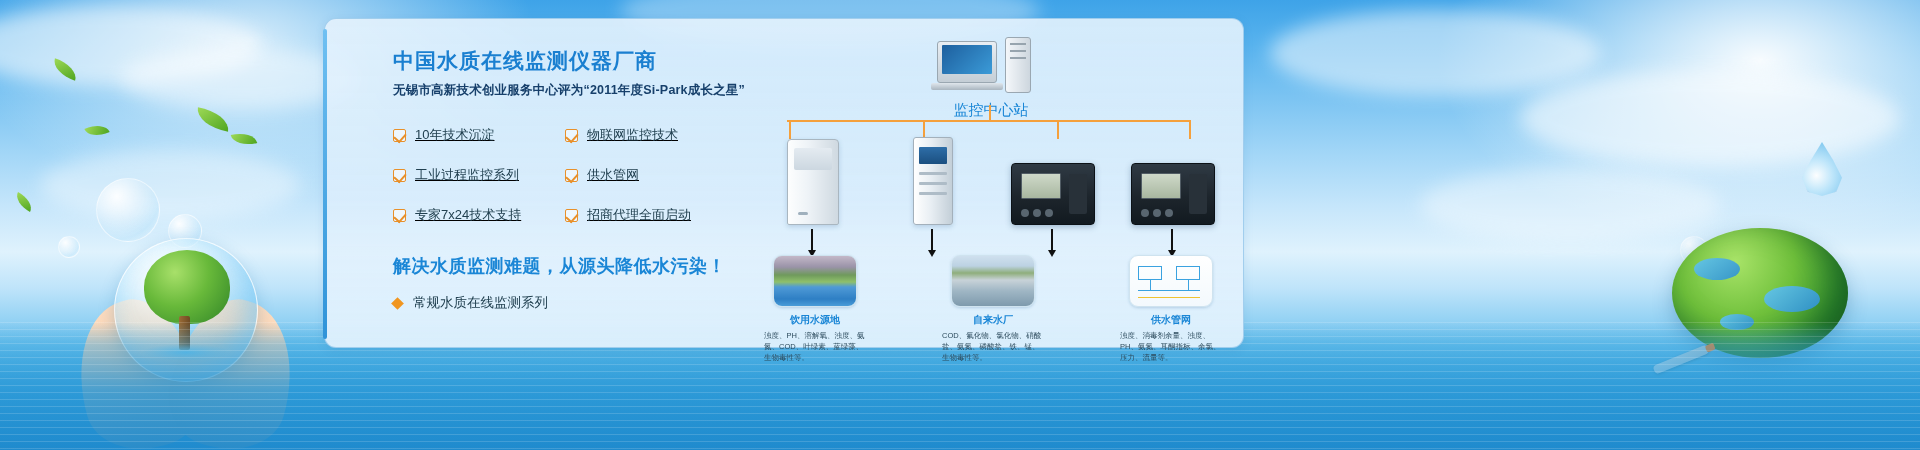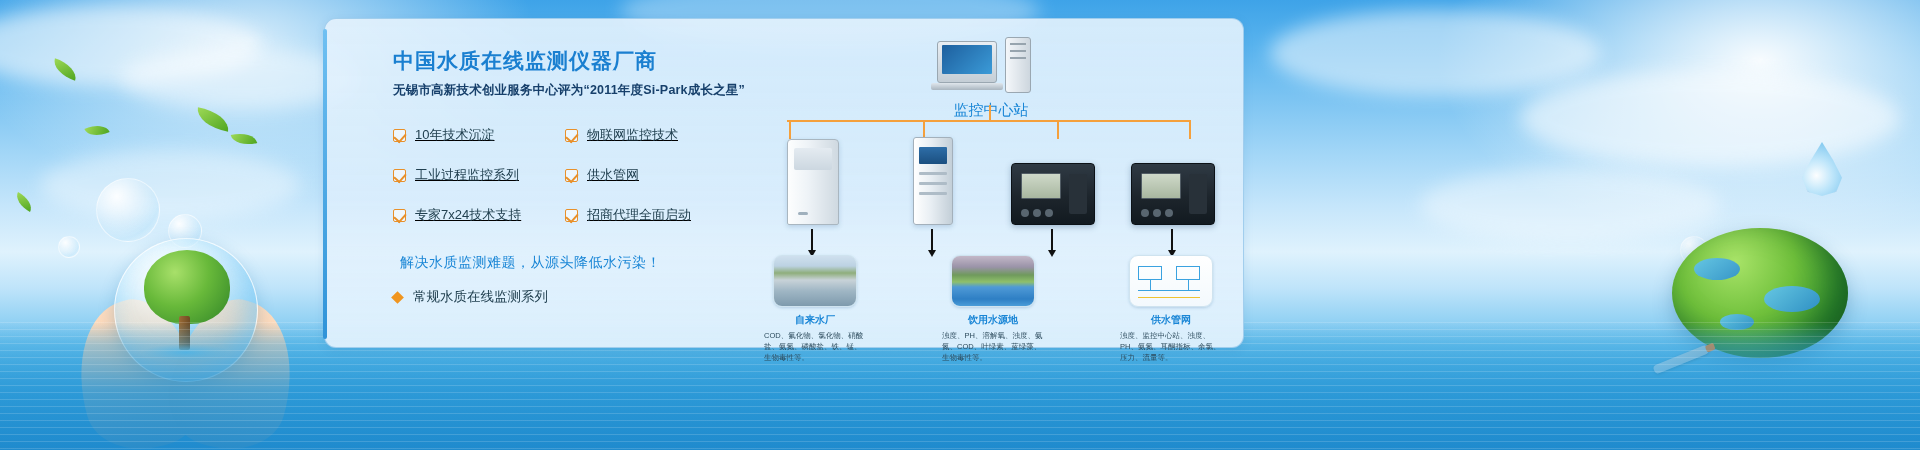--- a/index.html
+++ b/index.html
@@ -94,21 +94,21 @@
   .left-col { position:absolute; left:68px; top:28px; width:360px; }
   .h1 { color:#1a7fd0; font-size:21px; font-weight:bold; letter-spacing:1px; line-height:1.3; }
   .sub { color:#17406b; font-size:12.5px; font-weight:bold; margin-top:8px; letter-spacing:.2px; white-space:nowrap; }
 
   .features { margin-top:27px; display:grid; grid-template-columns:172px 1fr; row-gap:22px;text-decoration:underline; }
   .feat { display:flex; align-items:center; gap:9px; }
   .chk { width:13px; height:13px; border:1.5px solid #e8902a; border-radius:2px; position:relative; flex:0 0 auto; background:rgba(255,255,255,.55); }
   .chk::after { content:""; position:absolute; left:2px; top:1px; width:6px; height:9px; border:solid #e8902a; border-width:0 2px 2px 0; transform:rotate(42deg); }
   .feat-lbl { color:#214050; font-size:13px; white-space:nowrap; }
 
-  .h2 { margin-top:30px; color:#1a86d6; font-size:14px; font-weight:normal; letter-spacing:.5px; white-space:nowrap;margin-left:7px; }
+  .h2 { margin-top:30px; color:#1a86d6; font-size:18px; font-weight:bold; letter-spacing:.5px; white-space:nowrap; }
   .blist { margin-top:16px; display:flex; flex-direction:column; gap:13px; }
   .bitem { display:flex; align-items:center; gap:11px; }
   .dia { width:9px; height:9px; background:#f0951f; transform:rotate(45deg); flex:0 0 auto; }
   .bitem span { color:#214050; font-size:13.5px; white-space:nowrap; }
 
   
   .diagram { position:absolute; left:420px; top:14px; width:490px; height:308px; }
 
   .center-node { position:absolute; left:186px; top:8px; width:120px; text-align:center; }
   .pc { position:relative; height:54px; }
@@ -334,40 +334,40 @@
     </div>
 
     <div class="arrow" style="left:66px;  top:196px; height:22px;"></div>
     <div class="arrow" style="left:186px; top:196px; height:22px;"></div>
     <div class="arrow" style="left:306px; top:196px; height:22px;"></div>
     <div class="arrow" style="left:426px; top:196px; height:22px;"></div>
 
     <div class="caption-row">
 
       <div class="cap-cell">
+        <div class="thumb t1"></div>
+        <div class="cap-title">饮用水源地</div>
+        <div class="cap-desc">浊度、PH、溶解氧、浊度、氨氮、COD、叶绿素、蓝绿藻、生物毒性等。</div>
+      </div>
+
+      <div class="cap-cell">
         <div class="thumb t2"></div>
         <div class="cap-title">自来水厂</div>
         <div class="cap-desc">COD、氟化物、氯化物、硝酸盐、氨氮、磷酸盐、铁、锰、生物毒性等。</div>
-      </div>
-
-      <div class="cap-cell">
-        <div class="thumb t1"></div>
-        <div class="cap-title">饮用水源地</div>
-        <div class="cap-desc">浊度、PH、溶解氧、浊度、氨氮、COD、叶绿素、蓝绿藻、生物毒性等。</div>
       </div>
 
       <div class="cap-cell">
         <div class="thumb t3">
           <i style="left:8px;  top:10px; width:24px; height:14px; background:none; border:1.2px solid #3aa2e0;"></i>
           <i style="left:46px; top:10px; width:24px; height:14px; background:none; border:1.2px solid #3aa2e0;"></i>
           <i style="left:8px;  top:34px; width:62px; height:1.2px;"></i>
           <i style="left:20px; top:24px; width:1.2px; height:10px;"></i>
           <i style="left:58px; top:24px; width:1.2px; height:10px;"></i>
           <i style="left:8px;  top:41px; width:62px; height:1.2px; background:#f0c330;"></i>
         </div>
         <div class="cap-title">供水管网</div>
-        <div class="cap-desc">浊度、监控中心站、浊度、PH、氨氮、耳酮指标、余氯、压力、流量等。</div>
+        <div class="cap-desc">浊度、消毒剂余量、浊度、PH、氨氮、耳酮指标、余氯、压力、流量等。</div>
       </div>
 
 
     </div>
   </div>
 </div>
 
 </body></html>

